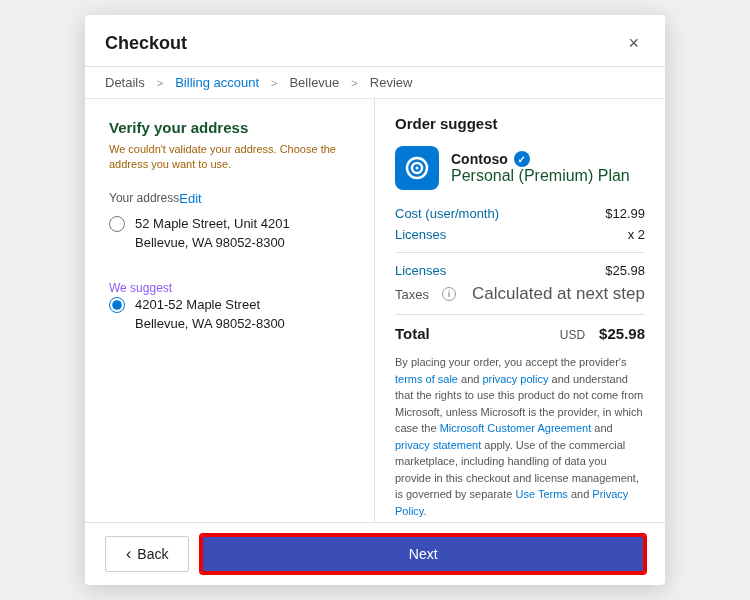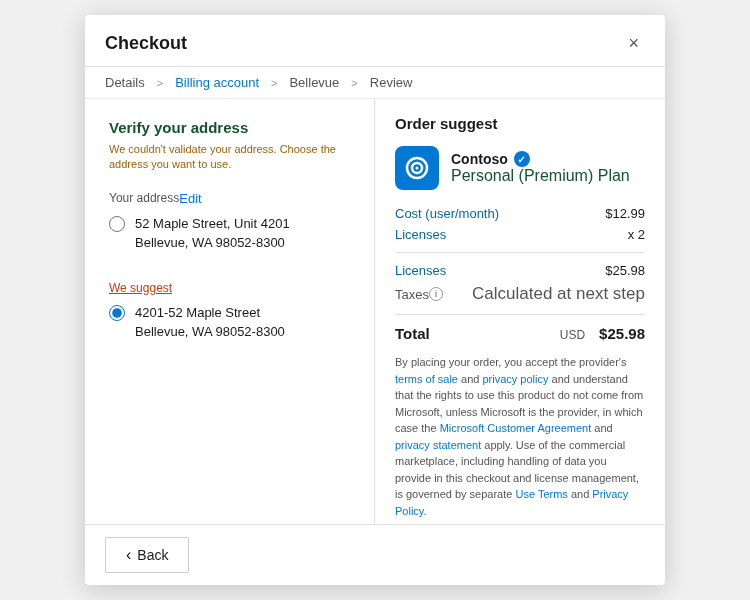--- a/index.html
+++ b/index.html
@@ -132,23 +132,22 @@
       accent-color: #0078d4;
       cursor: pointer;
     }
     .address-text {
       font-size: 13px;
       color: #1a1a1a;
       line-height: 1.5;
     }
     .suggest-label {
       font-size: 12px;
-      color: #c2410c;
-      margin-bottom: 8px;
-      text-decoration: underline;
+      color: #8b5cf6;
+      margin-bottom: 0;
     }
     .spacer { flex: 1; }
     .footer {
       display: flex;
       align-items: center;
       padding: 12px 20px;
       border-top: 1px solid #e0e0e0;
       gap: 12px;
     }
     .back-btn {
@@ -279,21 +278,21 @@
       display: flex;
       justify-content: space-between;
       font-size: 13px;
       color: #555;
       margin-bottom: 6px;
       align-items: center;
     }
     .taxes-label {
       display: flex;
       align-items: center;
-      gap: 0;
+      gap: 13px;
     }
     .info-icon {
       width: 14px;
       height: 14px;
       border: 1px solid #999;
       border-radius: 50%;
       display: inline-flex;
       align-items: center;
       justify-content: center;
       font-size: 9px;
@@ -413,15 +412,16 @@
         </div>
 
       </div>
     </div>
 
     <div class="footer">
       <button class="back-btn">
         <span style="font-size:16px;">‹</span>
         <span>Back</span>
       </button>
+      <button class="next-btn">Next</button>
     </div>
   </div>
 </div>
 
 </body></html>

